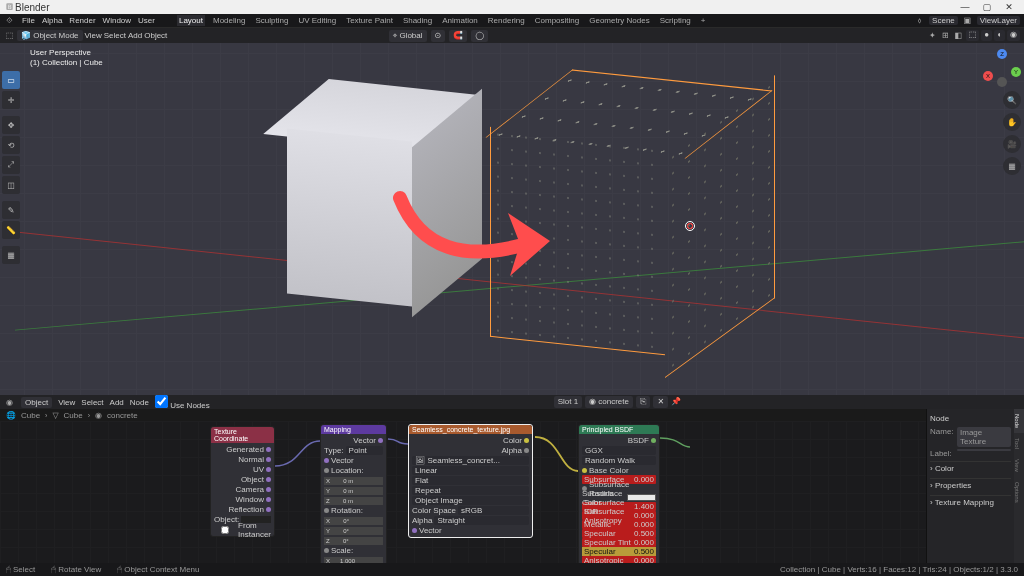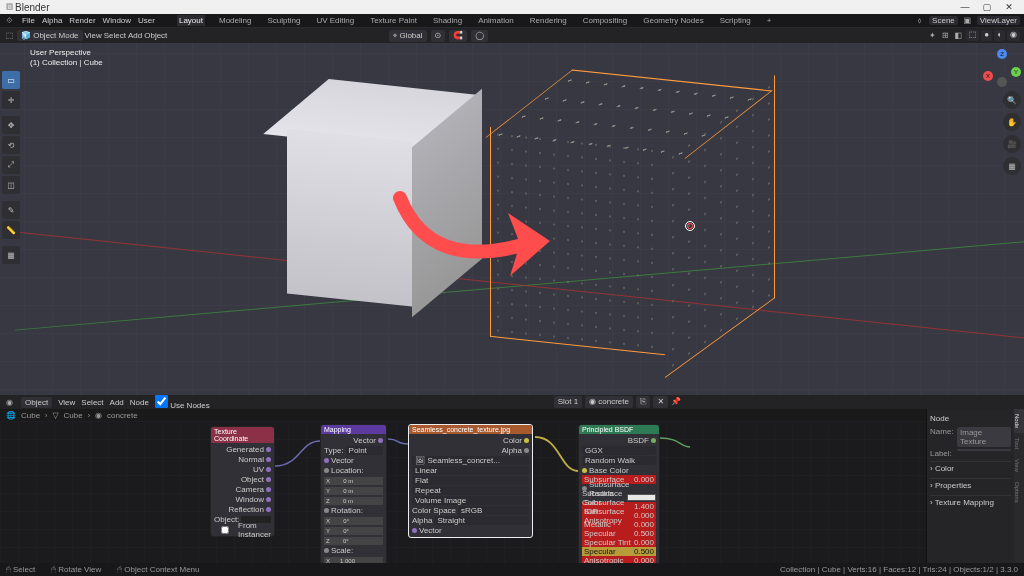--- a/index.html
+++ b/index.html
@@ -2,21 +2,21 @@
 <html><head>
 <meta charset="utf-8">
 <style>
 * { margin:0; padding:0; box-sizing:border-box; font-family:sans-serif; font-size:8px; user-select:none; }
 body { width:1024px; height:576px; background:#1d1d1d; color:#ccc; overflow:hidden; position:relative; }
 .titlebar { height:14px; background:#f0f0f0; color:#333; display:flex; align-items:center; padding:0 4px; }
 .titlebar .title { flex:1; font-size:10px; }
 .titlebar .wbtn { width:22px; text-align:center; font-size:9px; }
 .menubar { height:14px; background:#18181a; display:flex; align-items:center; padding:0 4px; gap:8px; border-bottom:1px solid #2a2a2a; }
 .menubar .left { display:flex; gap:7px; align-items:center; }
-.menubar .mid { display:flex; gap:12px; margin-left:14px; }
+.menubar .mid { display:flex; gap:6px; margin-left:14px; }
 .menubar .mid span { color:#aaa; padding:1px 2px; }
 .menubar .mid span.active { background:#2b2b30; color:#eee; }
 .menubar .right { margin-left:auto; display:flex; gap:4px; align-items:center; }
 .hdrbar { height:15px; background:#232326; display:flex; align-items:center; padding:0 4px; gap:4px; }
 .hdrbar .section { display:flex; gap:2px; align-items:center; }
 .hdrbar .center { margin:0 auto; display:flex; gap:4px; }
 .btn { background:#303036; padding:1px 4px; border-radius:2px; color:#ccc; }
 .icon { width:11px; height:11px; display:inline-flex; align-items:center; justify-content:center; color:#aaa; }
 .viewport { position:relative; height:352px; background:#383842; overflow:hidden;padding-left:13px; }
 .grid { position:absolute; inset:0; background-image:
@@ -351,21 +351,21 @@
         <div class="row">
             <span class="pill" style="flex:1">Linear</span>
           </div>
         <div class="row">
             <span class="pill" style="flex:1">Flat</span>
           </div>
         <div class="row">
             <span class="pill" style="flex:1">Repeat</span>
           </div>
         <div class="row">
-            <span class="pill" style="flex:1">Volume Image</span>
+            <span class="pill" style="flex:1">Object Image</span>
           </div>
         <div class="row">
             <span>Color Space</span>
             <span class="pill" style="flex:1">sRGB</span>
           </div>
         <div class="row">
             <span terin="">Alpha</span>
             <span class="pill" style="flex:1">Straight</span>
           </div>
         <div class="row">

